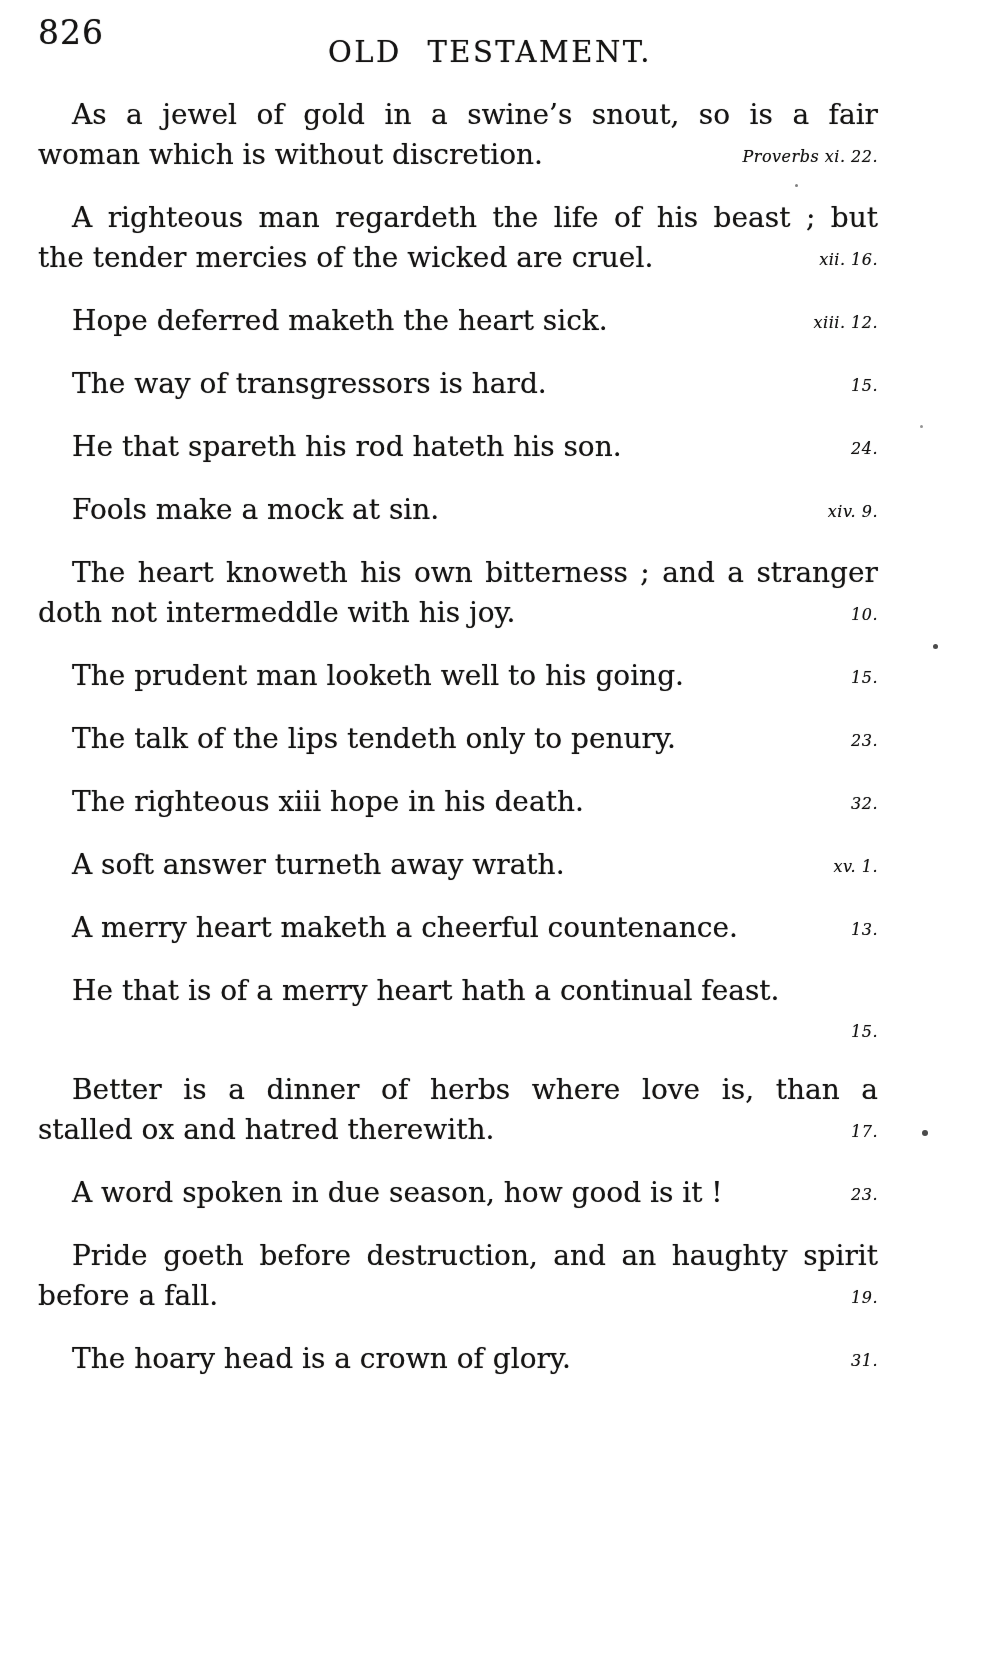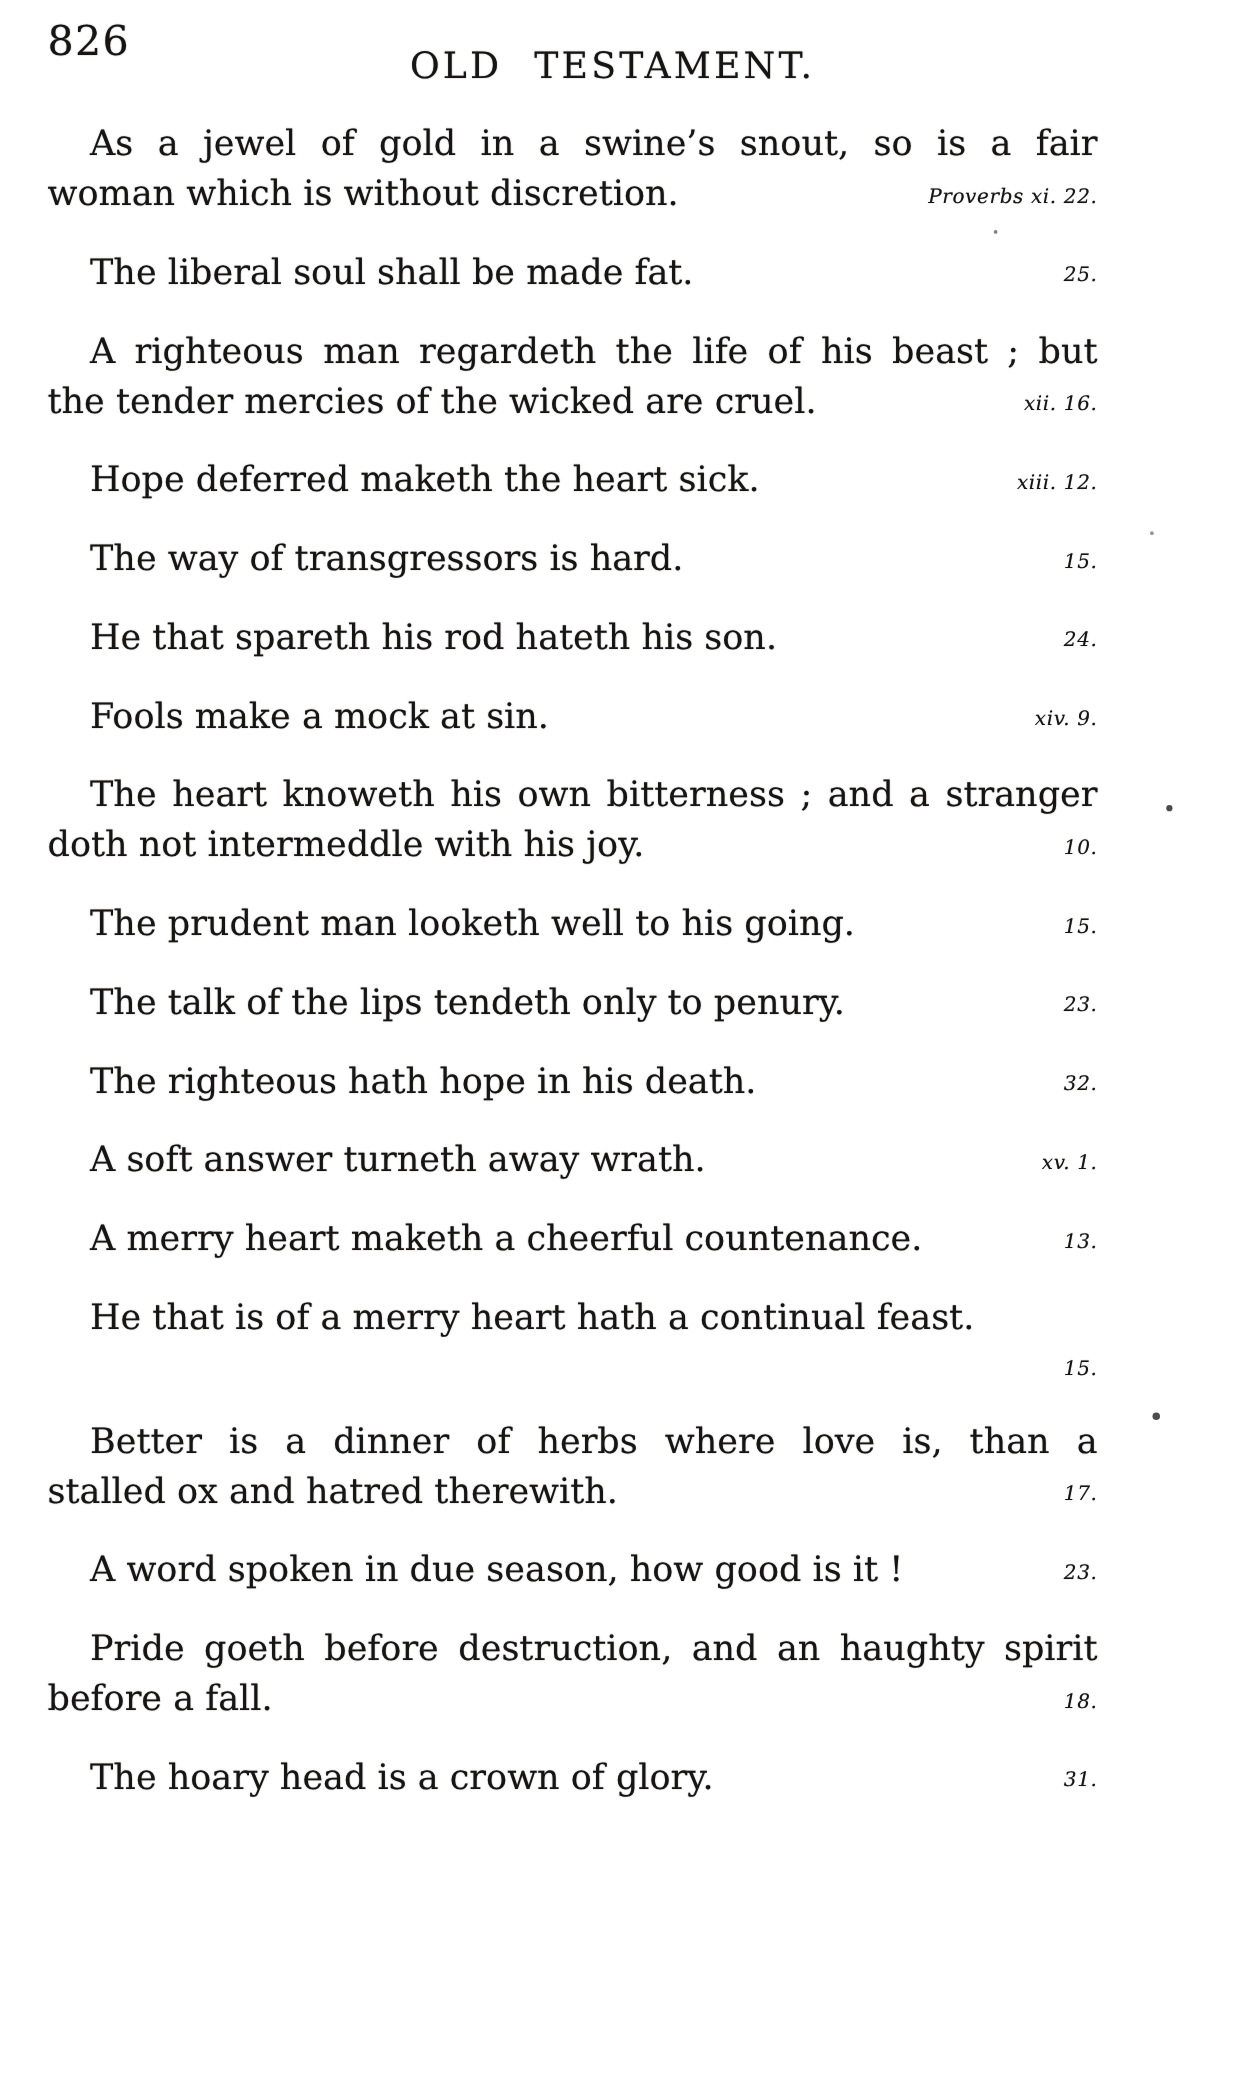--- a/index.html
+++ b/index.html
@@ -106,23 +106,20 @@
     <span class="folio">826</span>
     <span class="running-title">OLD TESTAMENT.</span>
   </header>
 
   <div class="quotes">
       <div class="quote">
         <div class="qline just">As a jewel of gold in a swine’s snout, so is a fair</div>
         <div class="qline lastline"><span class="qtext">woman which is without discretion.</span><span class="ref">Proverbs xi. 22.</span></div>
       </div>
       <div class="quote">
-        <div class="qline lastline"><span class="qtext">The liberal soul shall be made fat.</span><span class="ref">25.</span></div>
-      </div>
-      <div class="quote">
         <div class="qline just">A righteous man regardeth the life of his beast ; but</div>
         <div class="qline lastline"><span class="qtext">the tender mercies of the wicked are cruel.</span><span class="ref">xii. 16.</span></div>
       </div>
       <div class="quote">
         <div class="qline lastline"><span class="qtext">Hope deferred maketh the heart sick.</span><span class="ref">xiii. 12.</span></div>
       </div>
       <div class="quote">
         <div class="qline lastline"><span class="qtext">The way of transgressors is hard.</span><span class="ref">15.</span></div>
       </div>
       <div class="quote">
@@ -135,42 +132,42 @@
         <div class="qline just">The heart knoweth his own bitterness ; and a stranger</div>
         <div class="qline lastline"><span class="qtext">doth not intermeddle with his joy.</span><span class="ref">10.</span></div>
       </div>
       <div class="quote">
         <div class="qline lastline"><span class="qtext">The prudent man looketh well to his going.</span><span class="ref">15.</span></div>
       </div>
       <div class="quote">
         <div class="qline lastline"><span class="qtext">The talk of the lips tendeth only to penury.</span><span class="ref">23.</span></div>
       </div>
       <div class="quote">
-        <div class="qline lastline"><span class="qtext">The righteous hath hope in his death.</span><span class="ref">32.</span></div>
+        <div class="qline lastline"><span class="qtext">The righteous xiii hope in his death.</span><span class="ref">32.</span></div>
       </div>
       <div class="quote">
         <div class="qline lastline"><span class="qtext">A soft answer turneth away wrath.</span><span class="ref">xv. 1.</span></div>
       </div>
       <div class="quote">
         <div class="qline lastline"><span class="qtext">A merry heart maketh a cheerful countenance.</span><span class="ref">13.</span></div>
       </div>
       <div class="quote">
         <div class="qline lastline">He that is of a merry heart hath a continual feast.</div>
         <div class="qline refline"><span class="ref static">15.</span></div>
       </div>
       <div class="quote">
         <div class="qline just">Better is a dinner of herbs where love is, than a</div>
         <div class="qline lastline"><span class="qtext">stalled ox and hatred therewith.</span><span class="ref">17.</span></div>
       </div>
       <div class="quote">
         <div class="qline lastline"><span class="qtext">A word spoken in due season, how good is it !</span><span class="ref">23.</span></div>
       </div>
       <div class="quote">
         <div class="qline just">Pride goeth before destruction, and an haughty spirit</div>
-        <div class="qline lastline"><span class="qtext">before a fall.</span><span class="ref">18.</span></div>
+        <div class="qline lastline"><span class="qtext">before a fall.</span><span class="ref">19.</span></div>
       </div>
       <div class="quote">
         <div class="qline lastline"><span class="qtext">The hoary head is a crown of glory.</span><span class="ref">31.</span></div>
       </div>
     </div>
 
 </div>
 
 <div class="speck s1"></div>
 <div class="speck s2"></div>

